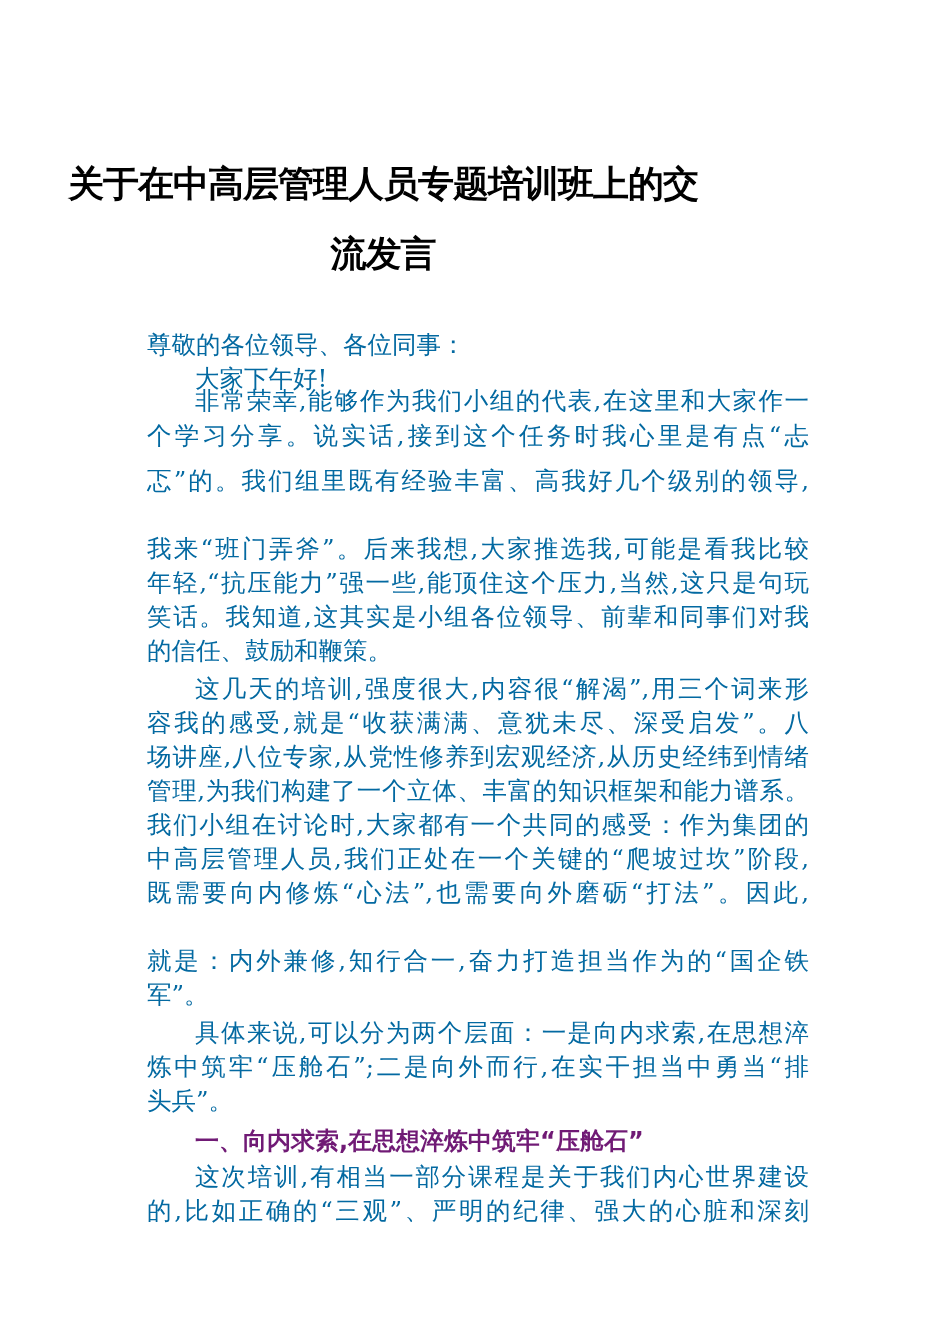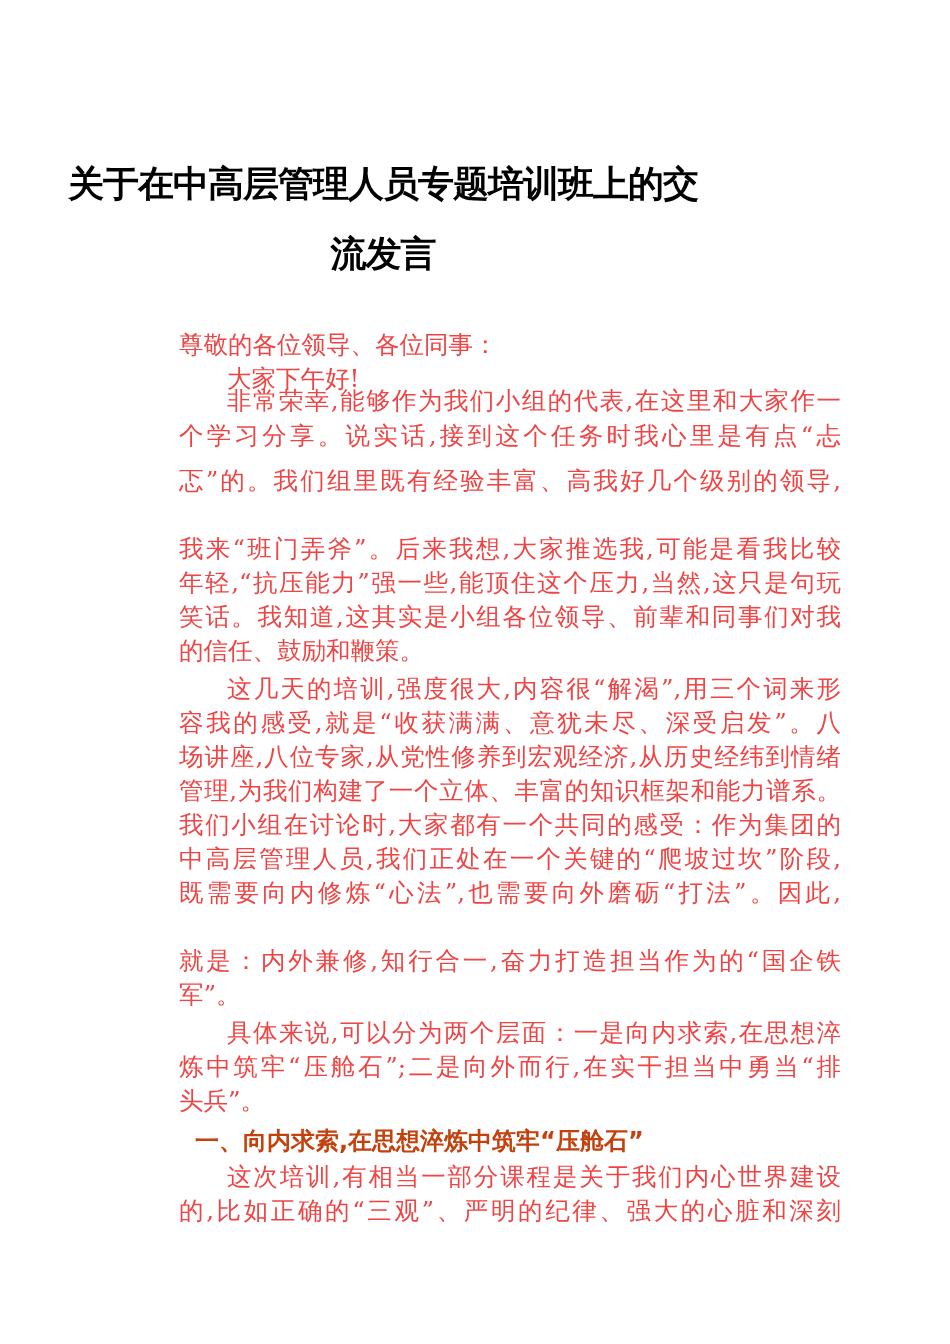--- a/index.html
+++ b/index.html
@@ -7,29 +7,29 @@
   .page { position: absolute; left: 0; top: 0; width: 950px; height: 1344px; background: #fff; }
   .title-line {
     position: absolute; left: 0; width: 766px; text-align: center;
     font-family: "DejaVu Serif", "Liberation Serif", serif;
     font-weight: bold; font-size: 36px; color: #000; white-space: nowrap;
     letter-spacing: -1px;
   }
   .line {
     position: absolute; left: 147px; width: 662px;
     font-family: "DejaVu Serif", "Liberation Serif", serif;
-    font-size: 24.5px; line-height: 34px; color: #ef4444; white-space: nowrap;
-    text-align: justify; text-align-last: justify; margin-left: 32px;
+    font-size: 24.5px; line-height: 34px; color: #0369a1; white-space: nowrap;
+    text-align: justify; text-align-last: justify;
   }
   .line.last { text-align-last: left; }
   .line.indent { left: 195px; width: 614px; }
   .heading {
     position: absolute; left: 195px;
     font-family: "DejaVu Sans", "Liberation Sans", sans-serif;
-    font-weight: bold; font-size: 24px; line-height: 34px; color: #c2410c; white-space: nowrap;
+    font-weight: bold; font-size: 24px; line-height: 34px; color: #701a75; white-space: nowrap;
   }
 </style>
 </head>
 <body>
 
 <div class="page">
   <div class="title-line" style="top:160px;">关于在中高层管理人员专题培训班上的交</div>
   <div class="title-line" style="top:230px;">流发言</div>
 
   <div class="line last" style="top:328px;">尊敬的各位领导、各位同事：</div>

